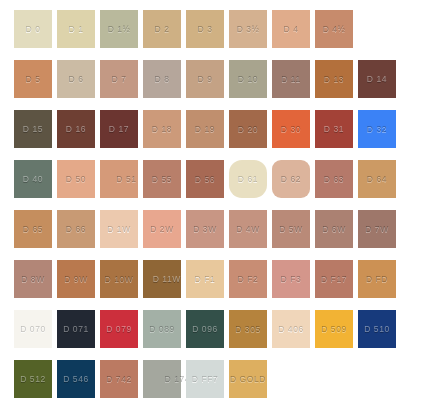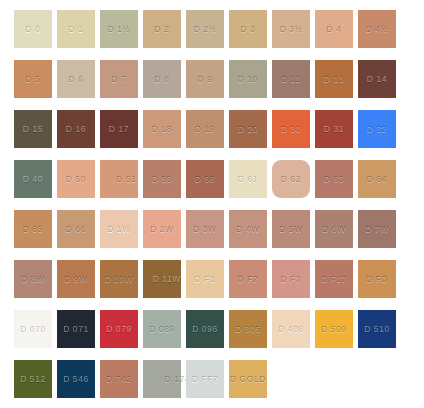--- a/index.html
+++ b/index.html
@@ -69,23 +69,20 @@
       </div>
       <div class="swatch verylight" title="D 1" style="background-color: rgb(221, 211, 171);">
         <span class="swatch-label">D 1</span>
       </div>
       <div class="swatch light" title="D 1½" style="background-color: rgb(185, 185, 156);">
         <span class="swatch-label">D 1½</span>
       </div>
       <div class="swatch light" title="D 2" style="background-color: rgb(206, 176, 132);">
         <span class="swatch-label">D 2</span>
       </div>
-      <div class="swatch light" title="D 2½" style="background-color: rgb(198, 179, 146);">
-        <span class="swatch-label">D 2½</span>
-      </div>
       <div class="swatch light" title="D 3" style="background-color: rgb(208, 177, 131);">
         <span class="swatch-label">D 3</span>
       </div>
       <div class="swatch light" title="D 3½" style="background-color: rgb(212, 177, 144);">
         <span class="swatch-label">D 3½</span>
       </div>
       <div class="swatch light" title="D 4" style="background-color: rgb(224, 172, 139);">
         <span class="swatch-label">D 4</span>
       </div>
       <div class="swatch mid" title="D 4½" style="background-color: rgb(199, 139, 108);">
@@ -159,21 +156,21 @@
       </div>
       <div class="swatch light" title="D 51" style="background-color: rgb(213, 154, 121); padding-left: 15px;">
         <span class="swatch-label">D 51</span>
       </div>
       <div class="swatch mid" title="D 55" style="background-color: rgb(184, 127, 106);">
         <span class="swatch-label">D 55</span>
       </div>
       <div class="swatch mid" title="D 56" style="background-color: rgb(167, 105, 84);">
         <span class="swatch-label">D 56</span>
       </div>
-      <div class="swatch verylight" title="D 61" style="background-color: rgb(232, 223, 193);">
+      <div class="swatch verylight" title="D 61" style="background-color: rgb(232, 223, 193); border-radius: 13px;">
         <span class="swatch-label">D 61</span>
       </div>
       <div class="swatch light" title="D 62" style="background-color: rgb(220, 180, 156); border-radius: 9px;">
         <span class="swatch-label">D 62</span>
       </div>
       <div class="swatch mid" title="D 63" style="background-color: rgb(181, 121, 106);">
         <span class="swatch-label">D 63</span>
       </div>
       <div class="swatch light" title="D 64" style="background-color: rgb(204, 154, 100);">
         <span class="swatch-label">D 64</span>

